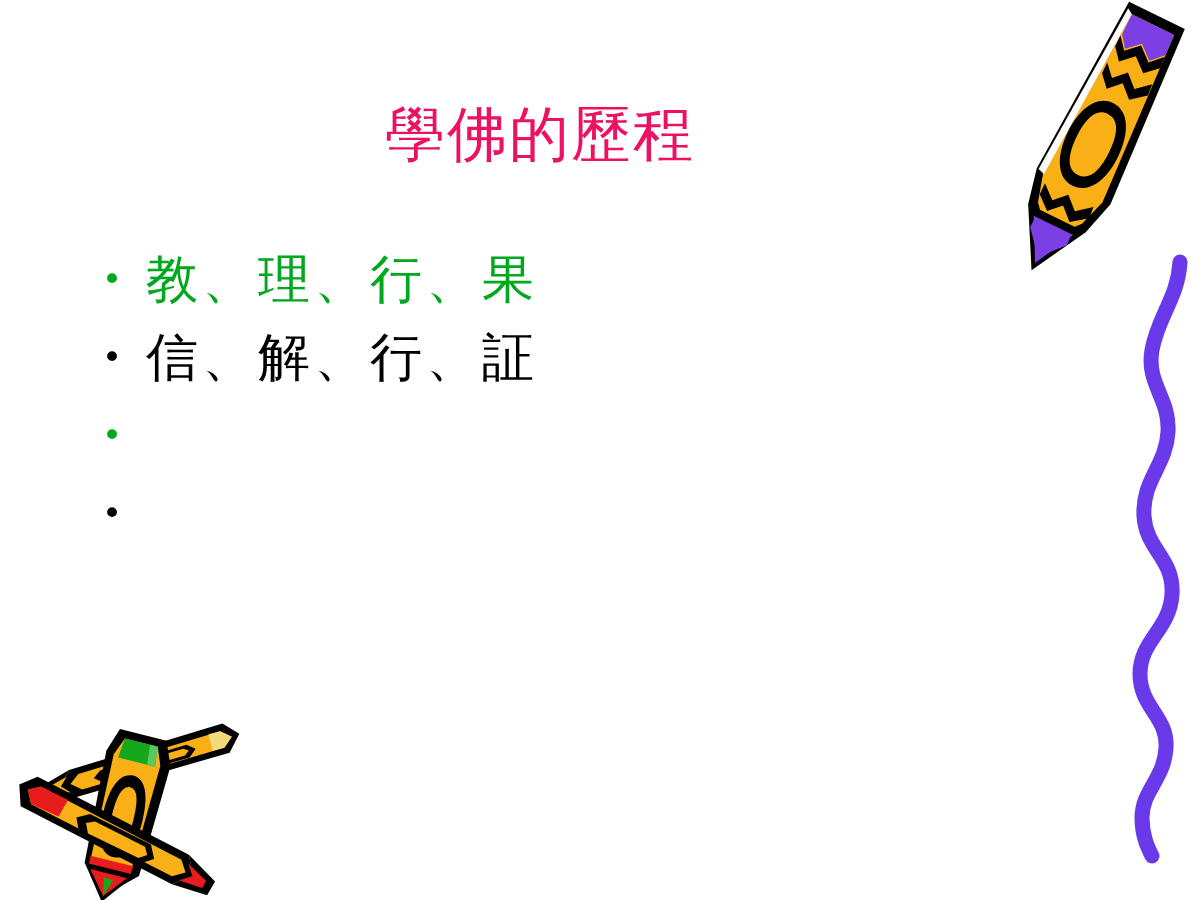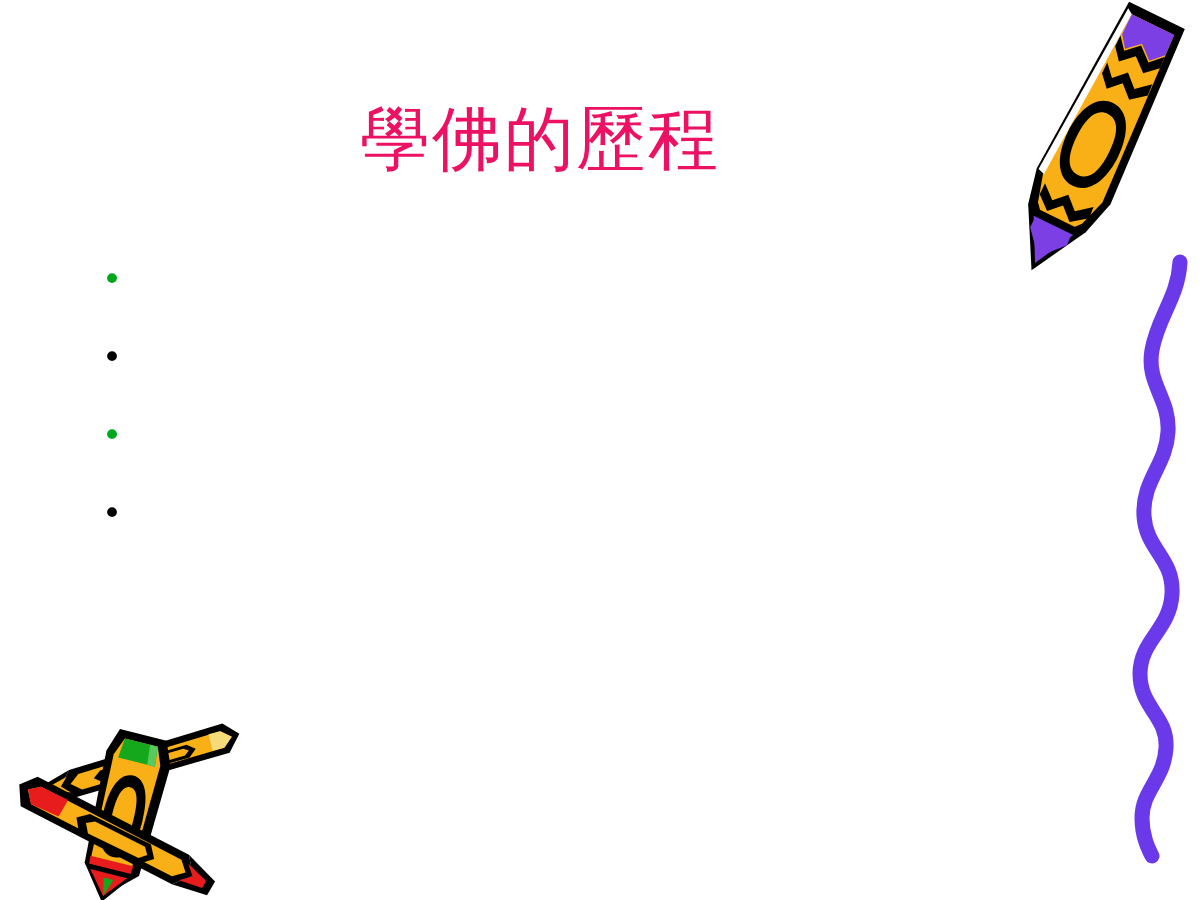--- a/index.html
+++ b/index.html
@@ -19,21 +19,21 @@
   }
 
   
   #slide-title {
     position: absolute;
     left: 0;
     top: 104px;
     width: 1080px;
     text-align: center;
     color: #ec1163;
-    font-size: 70px;
+    font-size: 60px;
     line-height: 1.0;
     font-weight: 400;
     letter-spacing: 2px;
     white-space: nowrap;
   }
 
   
   #bullet-list {
     position: absolute;
     left: 96px;
@@ -96,24 +96,26 @@
 <body>
 
 <div id="slide">
 
   <div id="slide-title">學佛的歷程</div>
 
   <ul id="bullet-list">
 
     <li class="bullet-row tone-green">
       <span class="bullet-marker">•</span>
+      <span class="bullet-text">教、理、行、果</span>
     </li>
 
     <li class="bullet-row tone-black">
       <span class="bullet-marker">•</span>
+      <span class="bullet-text">信、解、行、証</span>
     </li>
 
     <li class="bullet-row tone-green">
       <span class="bullet-marker">•</span>
     </li>
 
     <li class="bullet-row tone-black">
       <span class="bullet-marker">•</span>
     </li>
 

